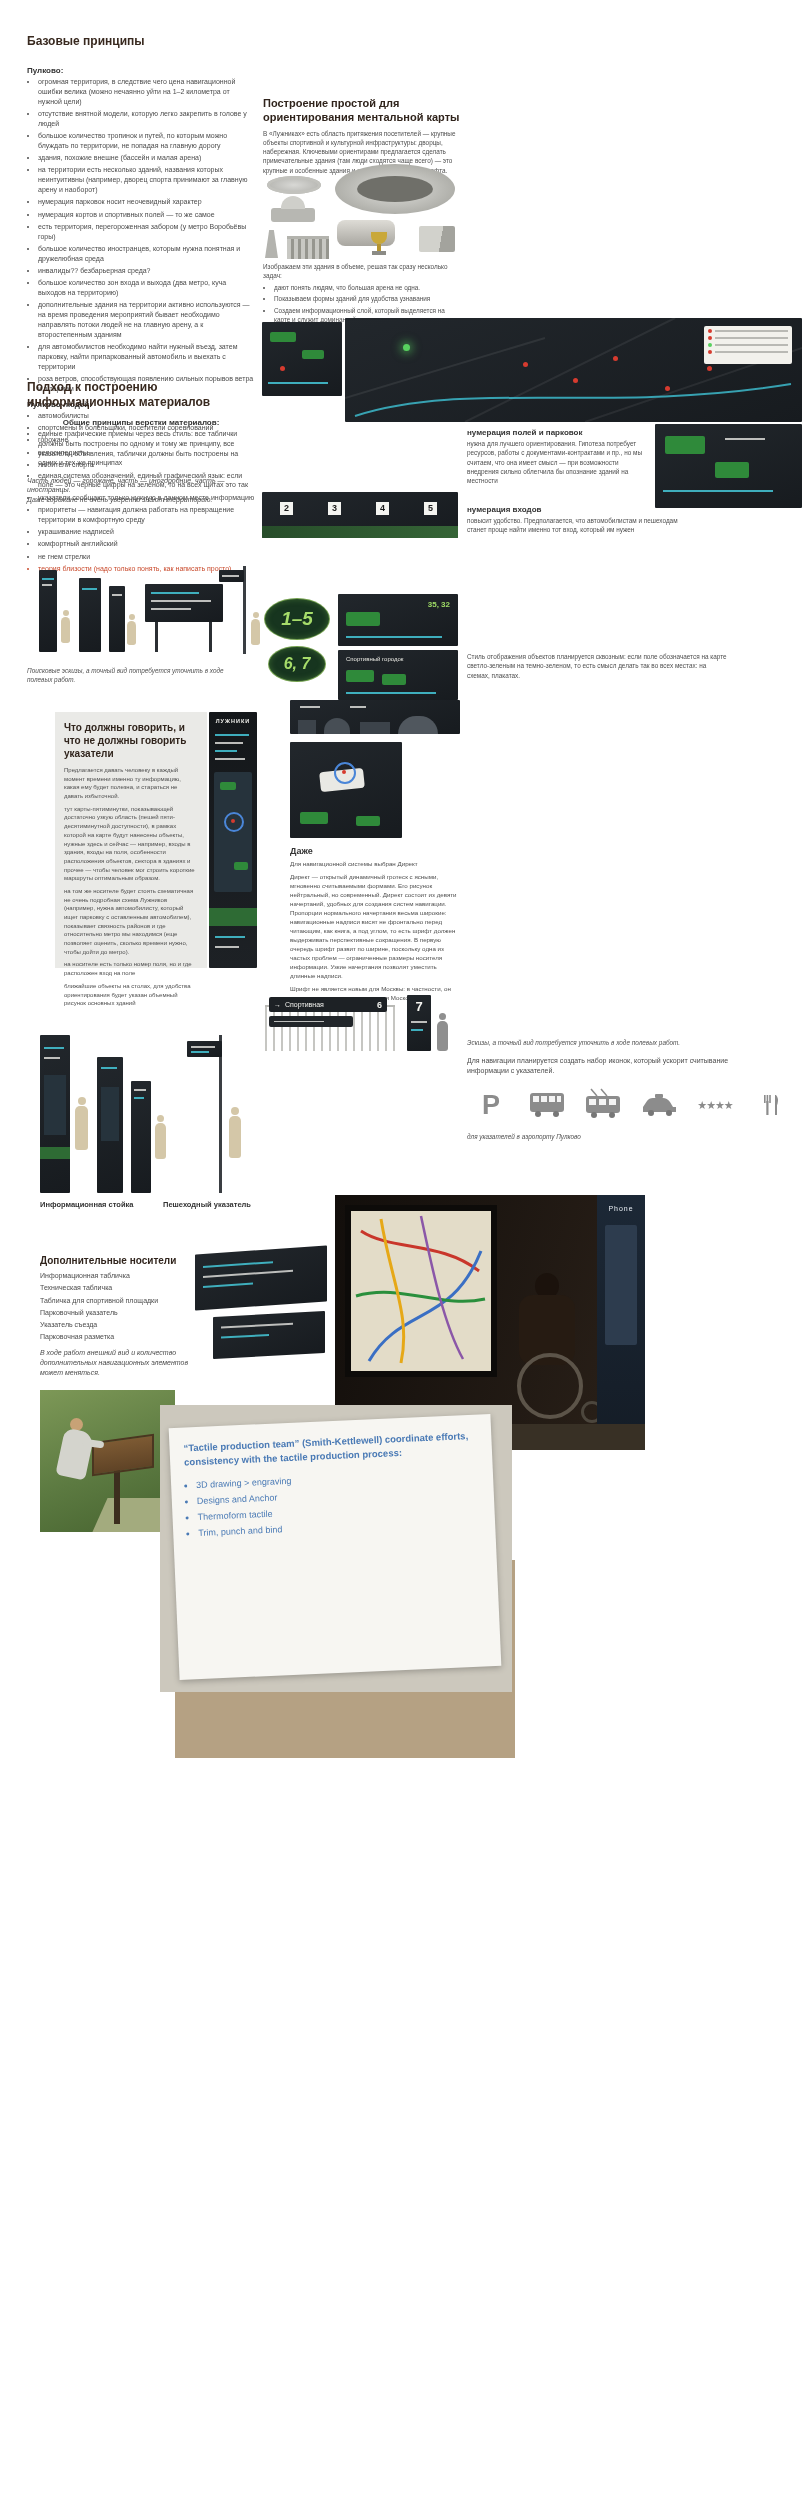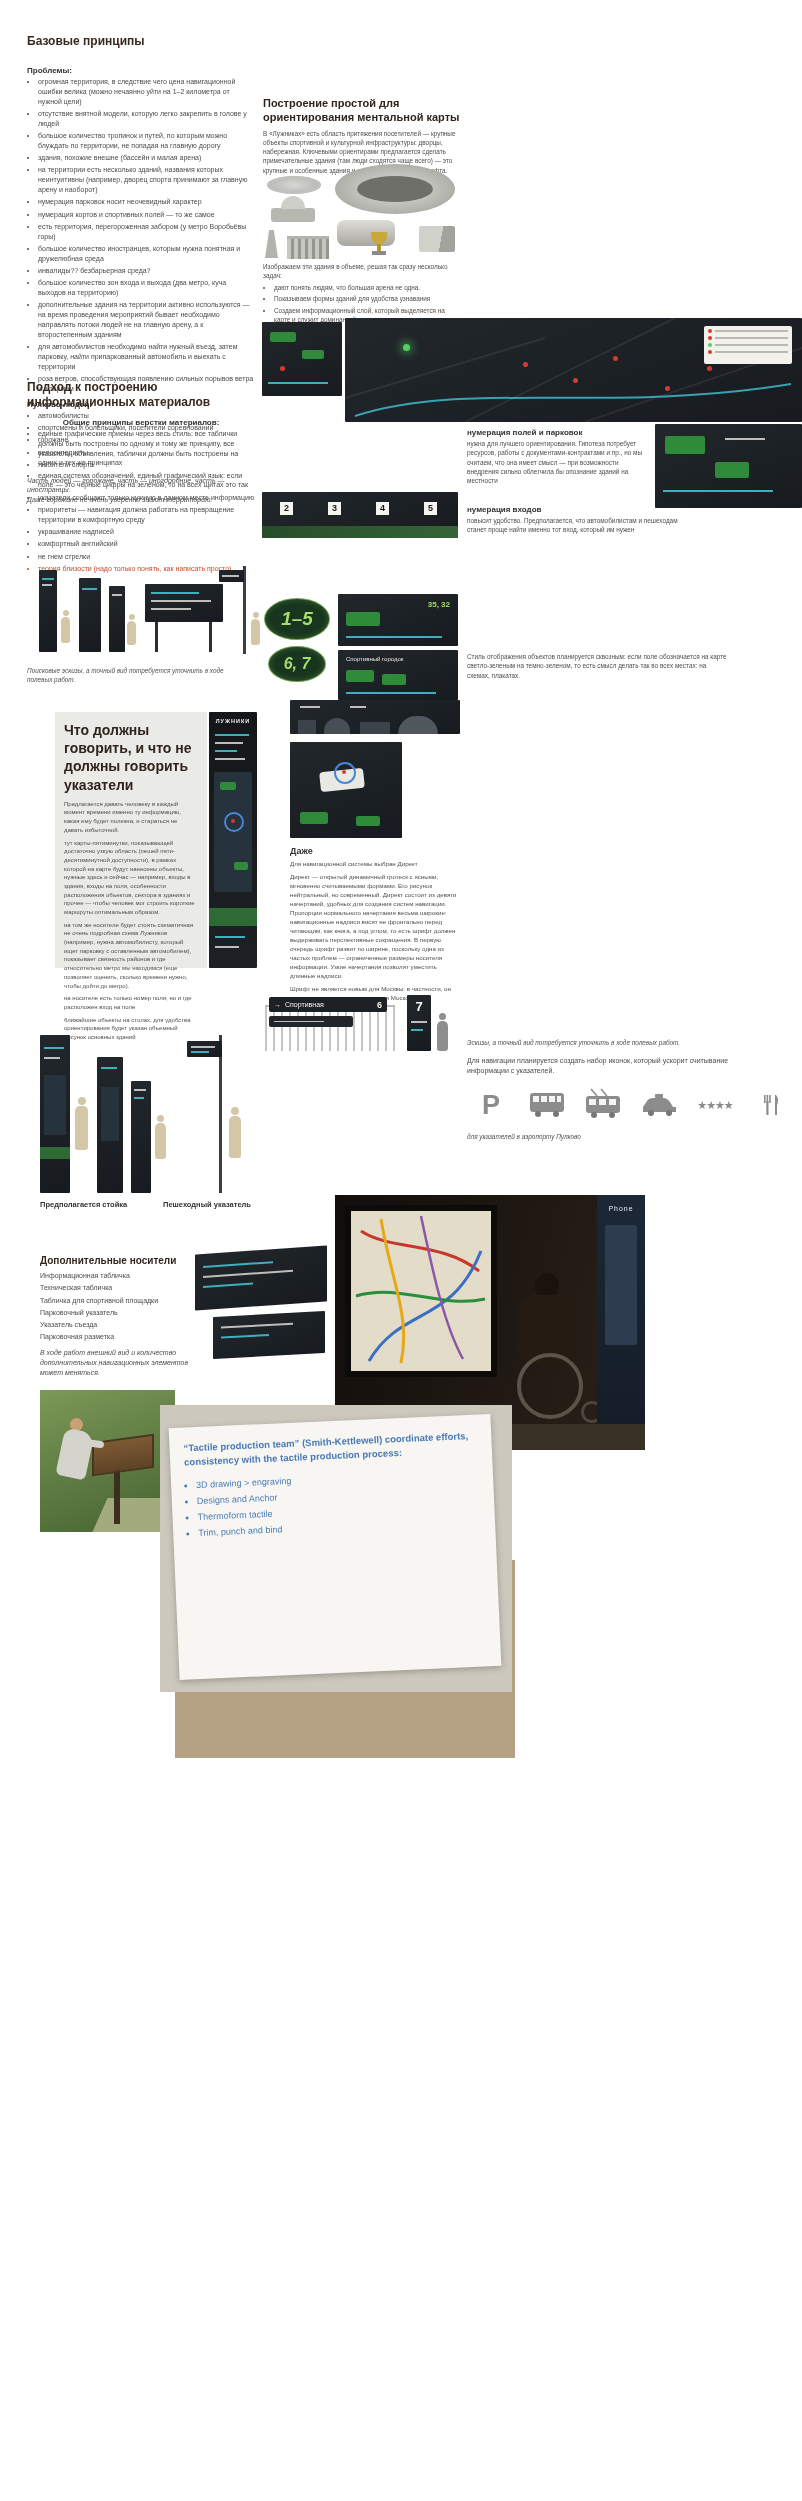--- a/index.html
+++ b/index.html
@@ -39,21 +39,21 @@
   .sheetlines{background:repeating-linear-gradient(0deg,#f4f2ec 0 5px,#d9d6cc 5px 6px);}
 </style>
 </head>
 <body>
 
 <div class="page">
 
   <div class="abs h-big" style="left:27px;top:34px;">Базовые принципы</div>
 
   <div class="abs" style="left:27px;top:66px;width:228px;">
-    <div class="h-sub">Проблемы:</div>
+    <div class="h-sub">Пулково:</div>
     <ul class="b t">
       <li>огромная территория, в следствие чего цена навигационной ошибки велика (можно нечаянно уйти на 1–2 километра от нужной цели)</li>
       <li>отсутствие внятной модели, которую легко закрепить в голове у людей</li>
       <li>большое количество тропинок и путей, по которым можно блуждать по территории, не попадая на главную дорогу</li>
       <li>здания, похожие внешне (бассейн и малая арена)</li>
       <li>на территории есть несколько зданий, названия которых неинтуитивны (например, дворец спорта принимают за главную арену и наоборот)</li>
       <li>нумерация парковок носит неочевидный характер</li>
       <li>нумерация кортов и спортивных полей — то же самое</li>
       <li>есть территория, перегороженная забором (у метро Воробьёвы горы)</li>
       <li>большое количество иностранцев, которым нужна понятная и дружелюбная среда</li>
@@ -229,21 +229,21 @@
   <div class="badge" style="left:268px;top:646px;width:56px;height:34px;font-size:16px;">6, 7</div>
   <div class="dark" style="left:338px;top:650px;width:120px;height:50px;">
     <div class="shape" style="left:8px;top:6px;color:#e8e8e2;font-size:6px;">Спортивный городок</div>
     <div class="shape fieldtag" style="left:8px;top:20px;width:28px;height:12px;"></div>
     <div class="shape fieldtag" style="left:44px;top:24px;width:24px;height:11px;"></div>
     <div class="cyanline" style="left:8px;top:42px;width:90px;"></div>
   </div>
   <div class="abs t2" style="left:467px;top:652px;width:260px;">Стиль отображения объектов планируется сквозным: если поле обозначается на карте светло-зеленым на темно-зеленом, то есть смысл делать так во всех местах: на схемах, плакатах.</div>
 
   <div class="abs" style="left:55px;top:712px;width:152px;height:256px;background:#eaeae7;padding:9px 9px;box-sizing:border-box;">
-    <div class="h-med" style="font-size:14px;">Что должны говорить, и что не должны говорить указатели</div>
+    <div class="h-med" style="font-size:10px;">Что должны говорить, и что не должны говорить указатели</div>
     <div class="t2" style="font-size:6px;margin-top:6px;">Предлагается давать человеку в каждый момент времени именно ту информацию, какая ему будет полезна, и стараться не давать избыточной.</div>
     <div class="t2" style="font-size:6px;margin-top:4px;">тут карты-пятиминутки, показывающей достаточно узкую область (пешей пяти-десятиминутной доступности), в рамках которой на карте будут нанесены объекты, нужные здесь и сейчас — например, входы в здания, входы на поля, особенности расположения объектов, сектора в зданиях и прочее — чтобы человек мог строить короткие маршруты оптимальным образом.</div>
     <div class="t2" style="font-size:6px;margin-top:4px;">на том же носителе будет стоять схематичная не очень подробная схема Лужников (например, нужна автомобилисту, который ищет парковку с оставленным автомобилем), показывает связность районов и где относительно метро мы находимся (еще позволяет оценить, сколько времени нужно, чтобы дойти до метро).</div>
     <div class="t2" style="font-size:6px;margin-top:4px;">на носителе есть только номер поля, но и где расположен вход на поле</div>
     <div class="t2" style="font-size:6px;margin-top:4px;">ближайшие объекты на столах, для удобства ориентирования будет указан объемный рисунок основных зданий</div>
   </div>
 
   <div class="dark" style="left:209px;top:712px;width:48px;height:256px;background:linear-gradient(#14171a,#1d2125);">
     <div class="shape" style="left:0;top:6px;width:48px;text-align:center;color:#f0f0ec;font-size:5.5px;font-weight:bold;letter-spacing:1px;">ЛУЖНИКИ</div>
     <div class="cyanline" style="left:6px;top:22px;width:34px;"></div>
@@ -382,21 +382,21 @@
     <div class="shape" style="left:192px;top:0;width:3px;height:158px;background:#3a3e42;"></div>
     <div class="dark" style="left:160px;top:6px;width:35px;height:16px;">
         <div class="whiteline" style="left:4px;top:5px;width:24px;"></div>
         <div class="cyanline" style="left:4px;top:10px;width:18px;"></div>
       </div>
     <div class="person" style="left:202px;top:72px;">
         <div class="p-head" style="width:8px;height:8px;"></div>
         <div class="p-body" style="width:12px;height:42px;"></div>
       </div>
   </div>
-  <div class="abs h-sub" style="left:40px;top:1200px;font-size:7.5px;">Предполагается стойка</div>
+  <div class="abs h-sub" style="left:40px;top:1200px;font-size:7.5px;">Информационная стойка</div>
   <div class="abs h-sub" style="left:163px;top:1200px;font-size:7.5px;">Пешеходный указатель</div>
 
   <div class="abs" style="left:335px;top:1195px;width:310px;height:255px;background:linear-gradient(105deg,#120e0b,#2b2119);overflow:hidden;">
     <div class="shape" style="left:10px;top:10px;width:152px;height:172px;background:#e3dcc8;border:6px solid #0d0b09;box-sizing:border-box;">
       <svg width="138" height="158">
         <path d="M10 20 C40 40 90 30 128 60" stroke="#c9362b" fill="none" stroke-width="3"></path>
         <path d="M18 150 C50 95 100 115 130 40" stroke="#3a6fc4" fill="none" stroke-width="3"></path>
         <path d="M5 85 C50 72 90 98 134 88" stroke="#2a8f3c" fill="none" stroke-width="3"></path>
         <path d="M30 8 C40 70 60 105 50 152" stroke="#e6a817" fill="none" stroke-width="3"></path>
         <path d="M70 5 C80 52 92 112 112 148" stroke="#8b57a8" fill="none" stroke-width="2.5"></path>

